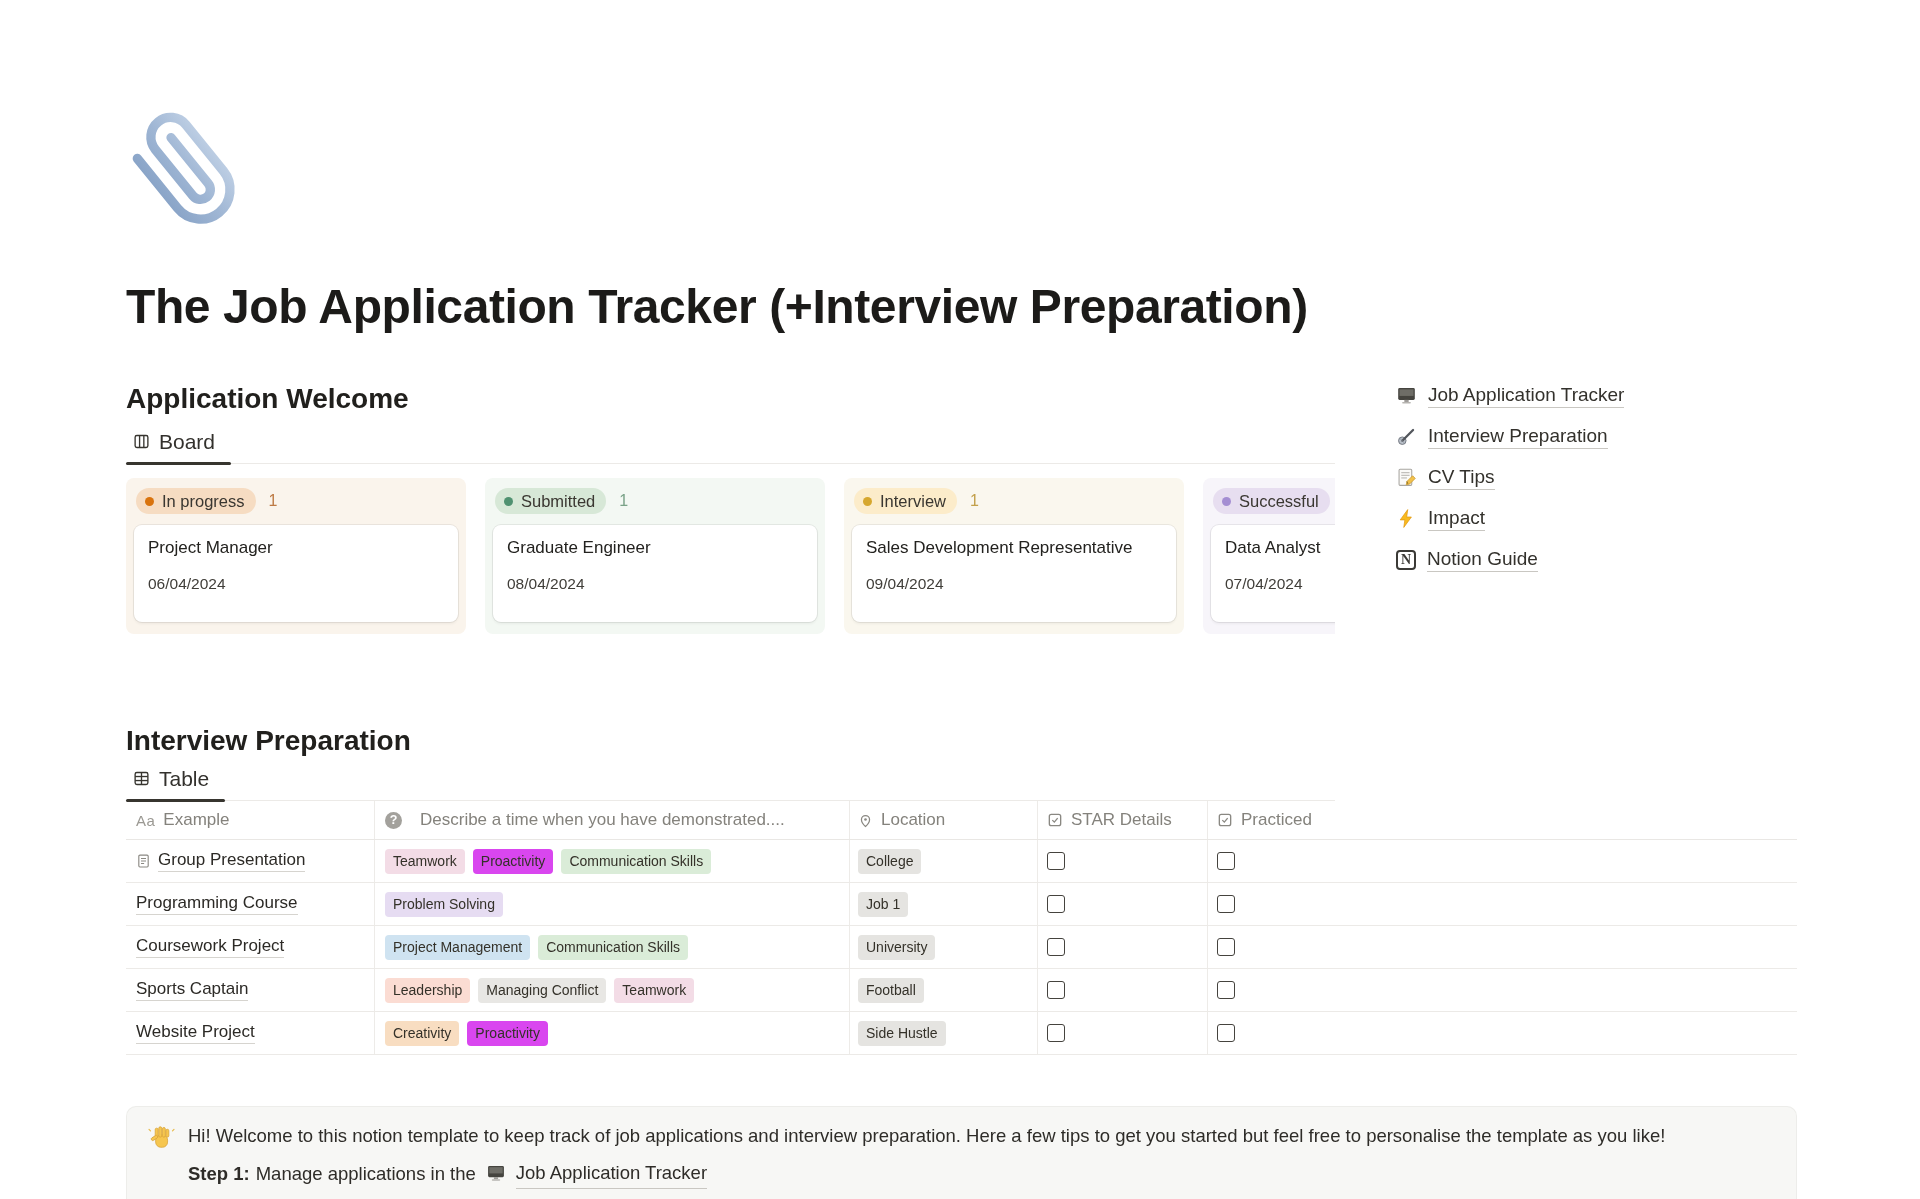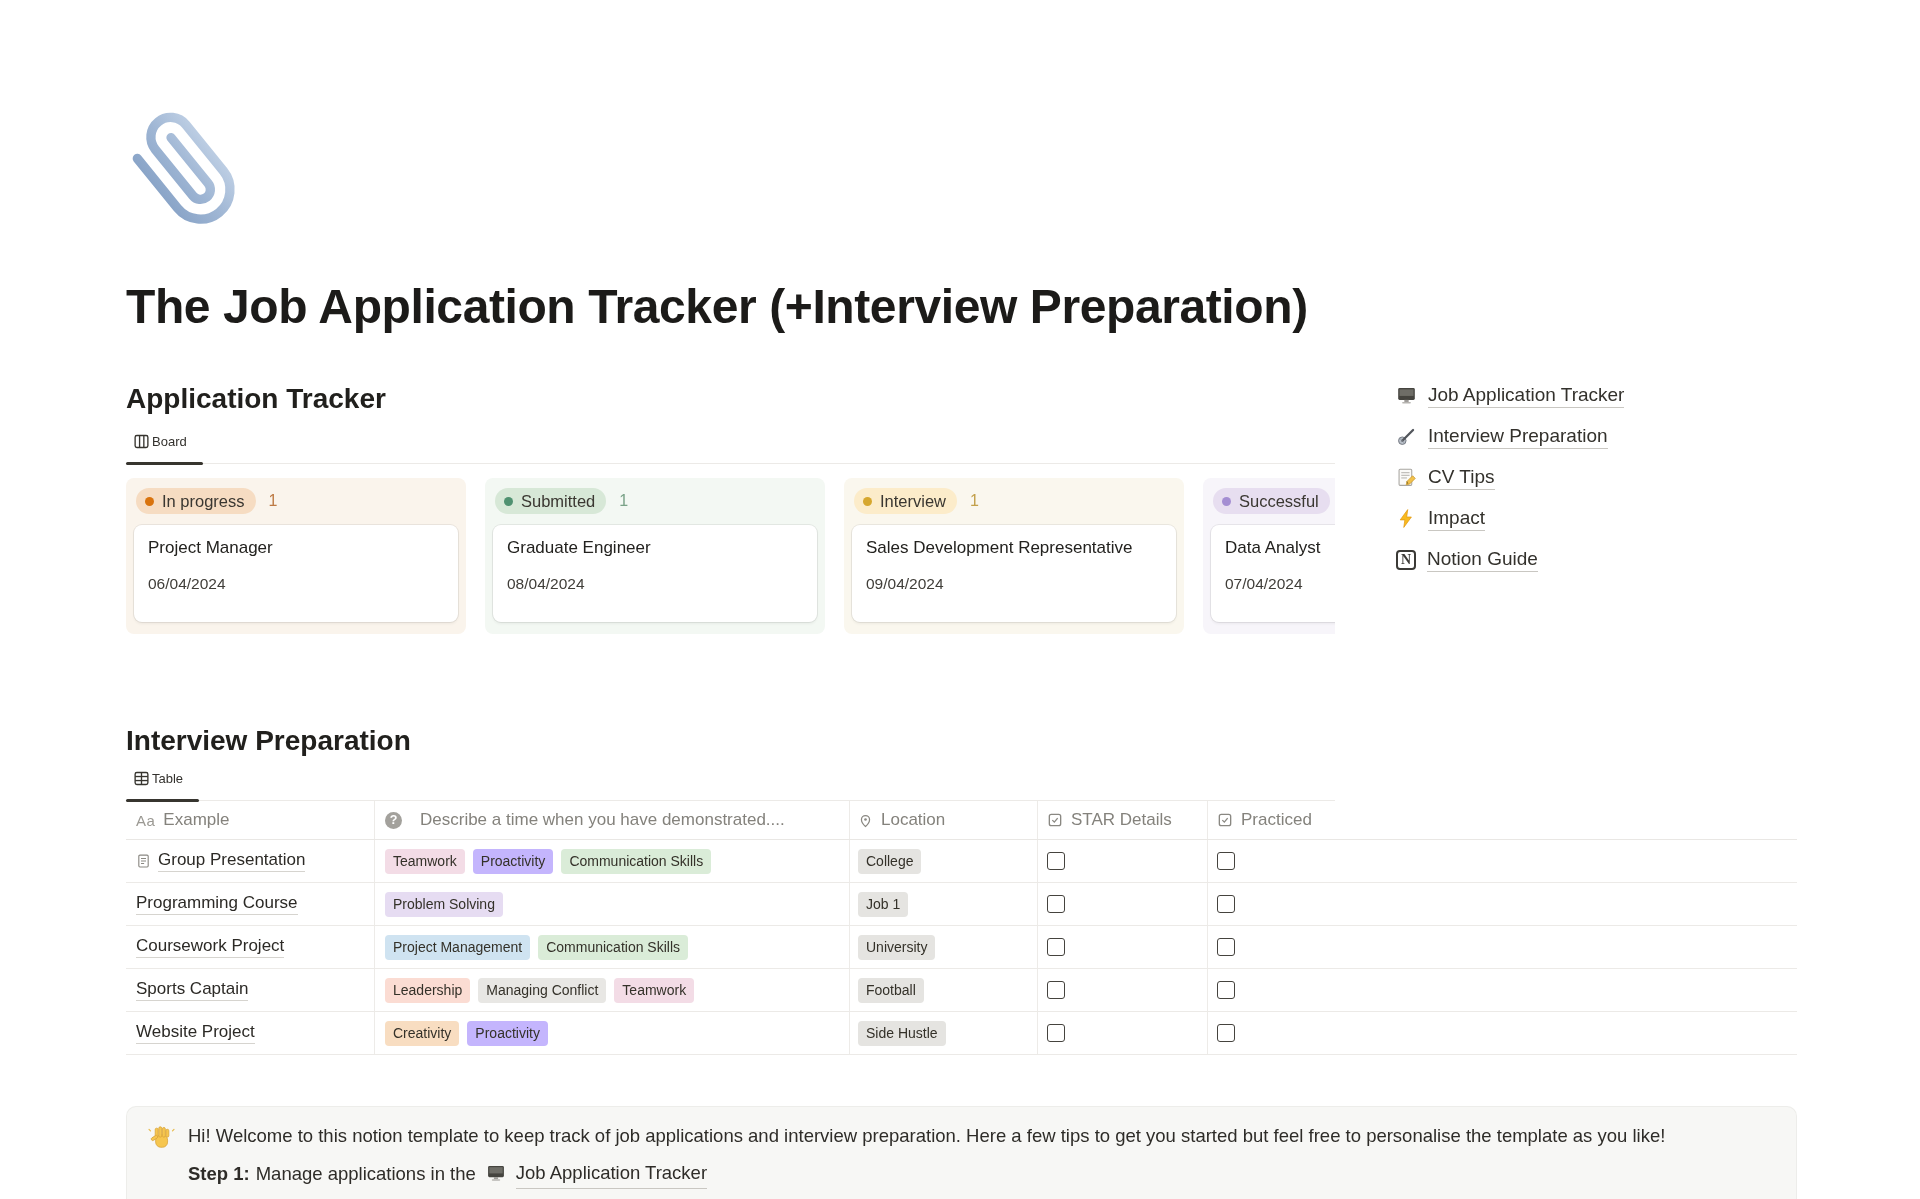--- a/index.html
+++ b/index.html
@@ -24,22 +24,22 @@
   .interview-heading{left:126px;top:700px;}
 
   
   .tabbar{
     left:126px;width:1209px;height:44px;
     border-bottom:1px solid #eceae7;display:flex;align-items:center;box-sizing:border-box;
   }
   .tabbar.board-tabs{top:420px;}
   .tabbar.table-tabs{top:757px;}
   .tab{
-    position:relative;height:100%;display:flex;align-items:center;gap:2px;
-    padding:0 16px 0 7px;font-size:13px;font-weight:500;color:#33312d;cursor:pointer;
+    position:relative;height:100%;display:flex;align-items:center;gap:9px;
+    padding:0 16px 0 7px;font-size:21px;font-weight:500;color:#33312d;cursor:pointer;
   }
   .tab::after{content:"";position:absolute;left:0;right:0;bottom:-1.5px;height:3px;border-radius:2px;background:#37352f;}
   .tab svg{display:block;}
 
   
   .board{left:126px;top:478px;width:1209px;height:168px;overflow:hidden;display:flex;gap:19px;}
   .board-col{flex:none;width:340px;height:156px;border-radius:8px;padding:9px 8px;box-sizing:border-box;}
   .board-col[data-color="orange"]{background:#faf4ec;}
   .board-col[data-color="green"] {background:#f3f8f3;}
   .board-col[data-color="yellow"]{background:#faf7ee;}
@@ -91,21 +91,21 @@
   .tc.c3{width:170px;padding-left:9px;border-right:1px solid #edebe8;}
   .tc.c4{width:589px;padding-left:9px;}
   .th-label{font-size:17px;color:#84827c;margin-left:8px;}
   .th-icon{display:flex;align-items:center;}
   .aa-icon{font-size:15px;color:#9b9993;letter-spacing:.5px;}
   .q-icon{width:17px;height:17px;border-radius:50%;background:#a3a19c;color:#fff;font-size:12.5px;font-weight:700;display:flex;align-items:center;justify-content:center;}
   .example-link{font-size:17px;font-weight:500;color:#2c2a26;border-bottom:1px solid #d6d4cf;padding-bottom:1px;cursor:pointer;}
   .doc-icon{margin-right:7px;display:flex;align-items:center;}
   .tag{display:inline-flex;align-items:center;height:25px;padding:0 8px;border-radius:4px;font-size:14px;color:#343129;flex:none;}
   .tag[data-color="pink"]  {background:#f3dce6;}
-  .tag[data-color="yellow"]{background:#c4b5fd;}
+  .tag[data-color="yellow"]{background:#d946ef;}
   .tag[data-color="green"] {background:#daecd8;}
   .tag[data-color="purple"]{background:#e6dcf2;}
   .tag[data-color="blue"]  {background:#cfe3f1;}
   .tag[data-color="red"]   {background:#fbdcd3;}
   .tag[data-color="gray"]  {background:#e8e7e4;}
   .tag[data-color="orange"]{background:#f8ddc1;}
   .loc-chip{background:#e5e4e1;}
   .checkbox{width:18px;height:18px;border:1.8px solid #45433e;border-radius:3px;background:#fff;box-sizing:border-box;cursor:pointer;}
 
   
@@ -132,21 +132,21 @@
           <stop offset=".5" stop-color="#9fb6d4"></stop>
           <stop offset="1" stop-color="#7694bc"></stop>
       </linearGradient>
     </defs>
     <path d="M21.44 11.05l-9.19 9.19a6 6 0 0 1-8.49-8.49l8.57-8.57A4 4 0 1 1 18 8.84l-8.59 8.57a2 2 0 0 1-2.83-2.83l8.49-8.48" fill="none" stroke="url(#pcg)" stroke-width="1.9" stroke-linecap="round" stroke-linejoin="round"></path>
   </svg>
 </div>
 
 <h1 class="abs page-title">The Job Application Tracker (+Interview Preparation)</h1>
 
-<h2 class="abs section-heading tracker-heading">Application Tracker</h2>
+<h2 class="abs section-heading tracker-heading">Application Welcome</h2>
 
 <div class="abs tabbar board-tabs">
   <div class="tab">
     <svg width="17" height="17" viewBox="0 0 24 24">
       <rect x="3" y="3.5" width="18" height="17" rx="2.5" fill="none" stroke="#37352f" stroke-width="1.9"></rect>
       <line x1="9.3" y1="3.5" x2="9.3" y2="20.5" stroke="#37352f" stroke-width="1.9"></line>
       <line x1="15.3" y1="3.5" x2="15.3" y2="20.5" stroke="#37352f" stroke-width="1.9"></line>
     </svg>
     <span>Board</span>
   </div>

